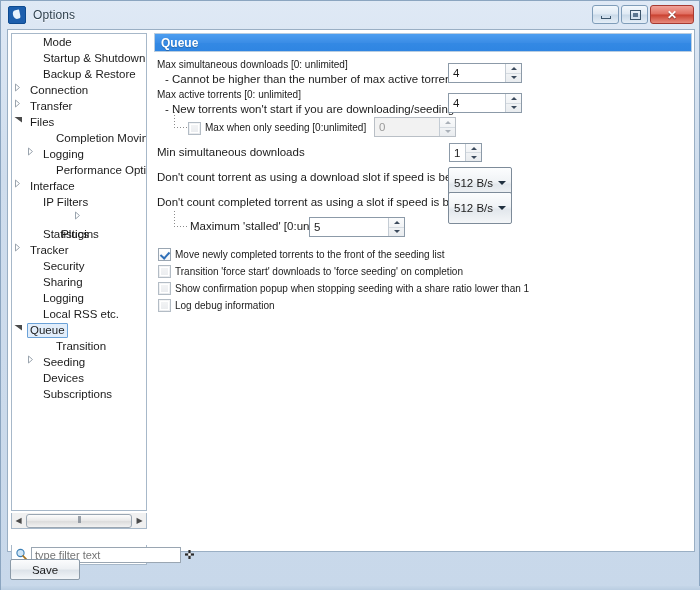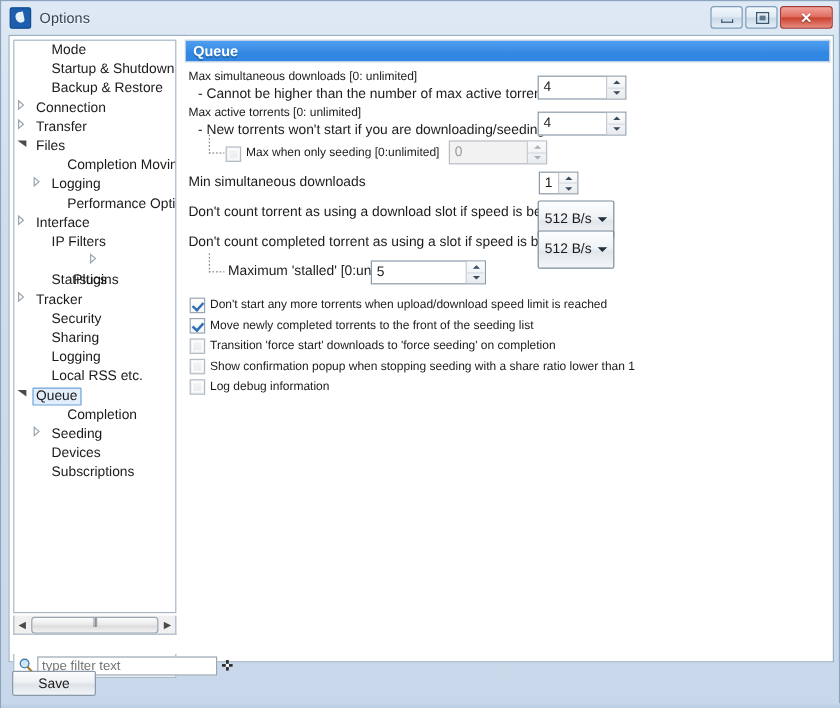--- a/index.html
+++ b/index.html
@@ -488,21 +488,21 @@
           <div class="tree-row selected" style="padding-left: 2px;">
             <span class="arrow expanded" style="padding-top: 2px;">
               <svg width="9" height="8" viewBox="0 0 9 8">
                 <path d="M0.5 2 L8 2 L8 7.5 Z" fill="#4a4a4a"></path>
               </svg>
             </span>
             <span class="tree-label">Queue</span>
           </div>
           <div class="tree-row" style="padding-left: 28px;">
             <span class="arrow none"></span>
-            <span class="tree-label">Completion</span>
+            <span class="tree-label">Transition</span>
           </div>
           <div class="tree-row" style="padding-left: 15px;">
             <span class="arrow collapsed" style="padding-top: 1px;">
               <svg width="7" height="9" viewBox="0 0 7 9">
                 <path d="M1.5 1 L5.5 4.5 L1.5 8 Z" fill="#ffffff" stroke="#9aa4ae" stroke-width="1"></path>
               </svg>
             </span>
             <span class="tree-label">Seeding</span>
           </div>
           <div class="tree-row" style="padding-left: 15px;">
@@ -657,24 +657,20 @@
                   <i class="tri-up"></i>
                 </span>
               <span class="sb">
                   <i class="tri-dn"></i>
                 </span>
             </span>
           </span>
         </div>
 
         <div id="checkbox-list" style="position:absolute; left:4px; top:191px;">
-            <div class="cbrow" style="height: 17px;">
-              <span class="cb on"></span>
-              <span class="lbl">Don't start any more torrents when upload/download speed limit is reached</span>
-            </div>
             <div class="cbrow" style="height: 17px;">
               <span class="cb on"></span>
               <span class="lbl">Move newly completed torrents to the front of the seeding list</span>
             </div>
             <div class="cbrow" style="height: 17px;">
               <span class="cb off"></span>
               <span class="lbl">Transition 'force start' downloads to 'force seeding' on completion</span>
             </div>
             <div class="cbrow" style="height: 17px;">
               <span class="cb off"></span>

